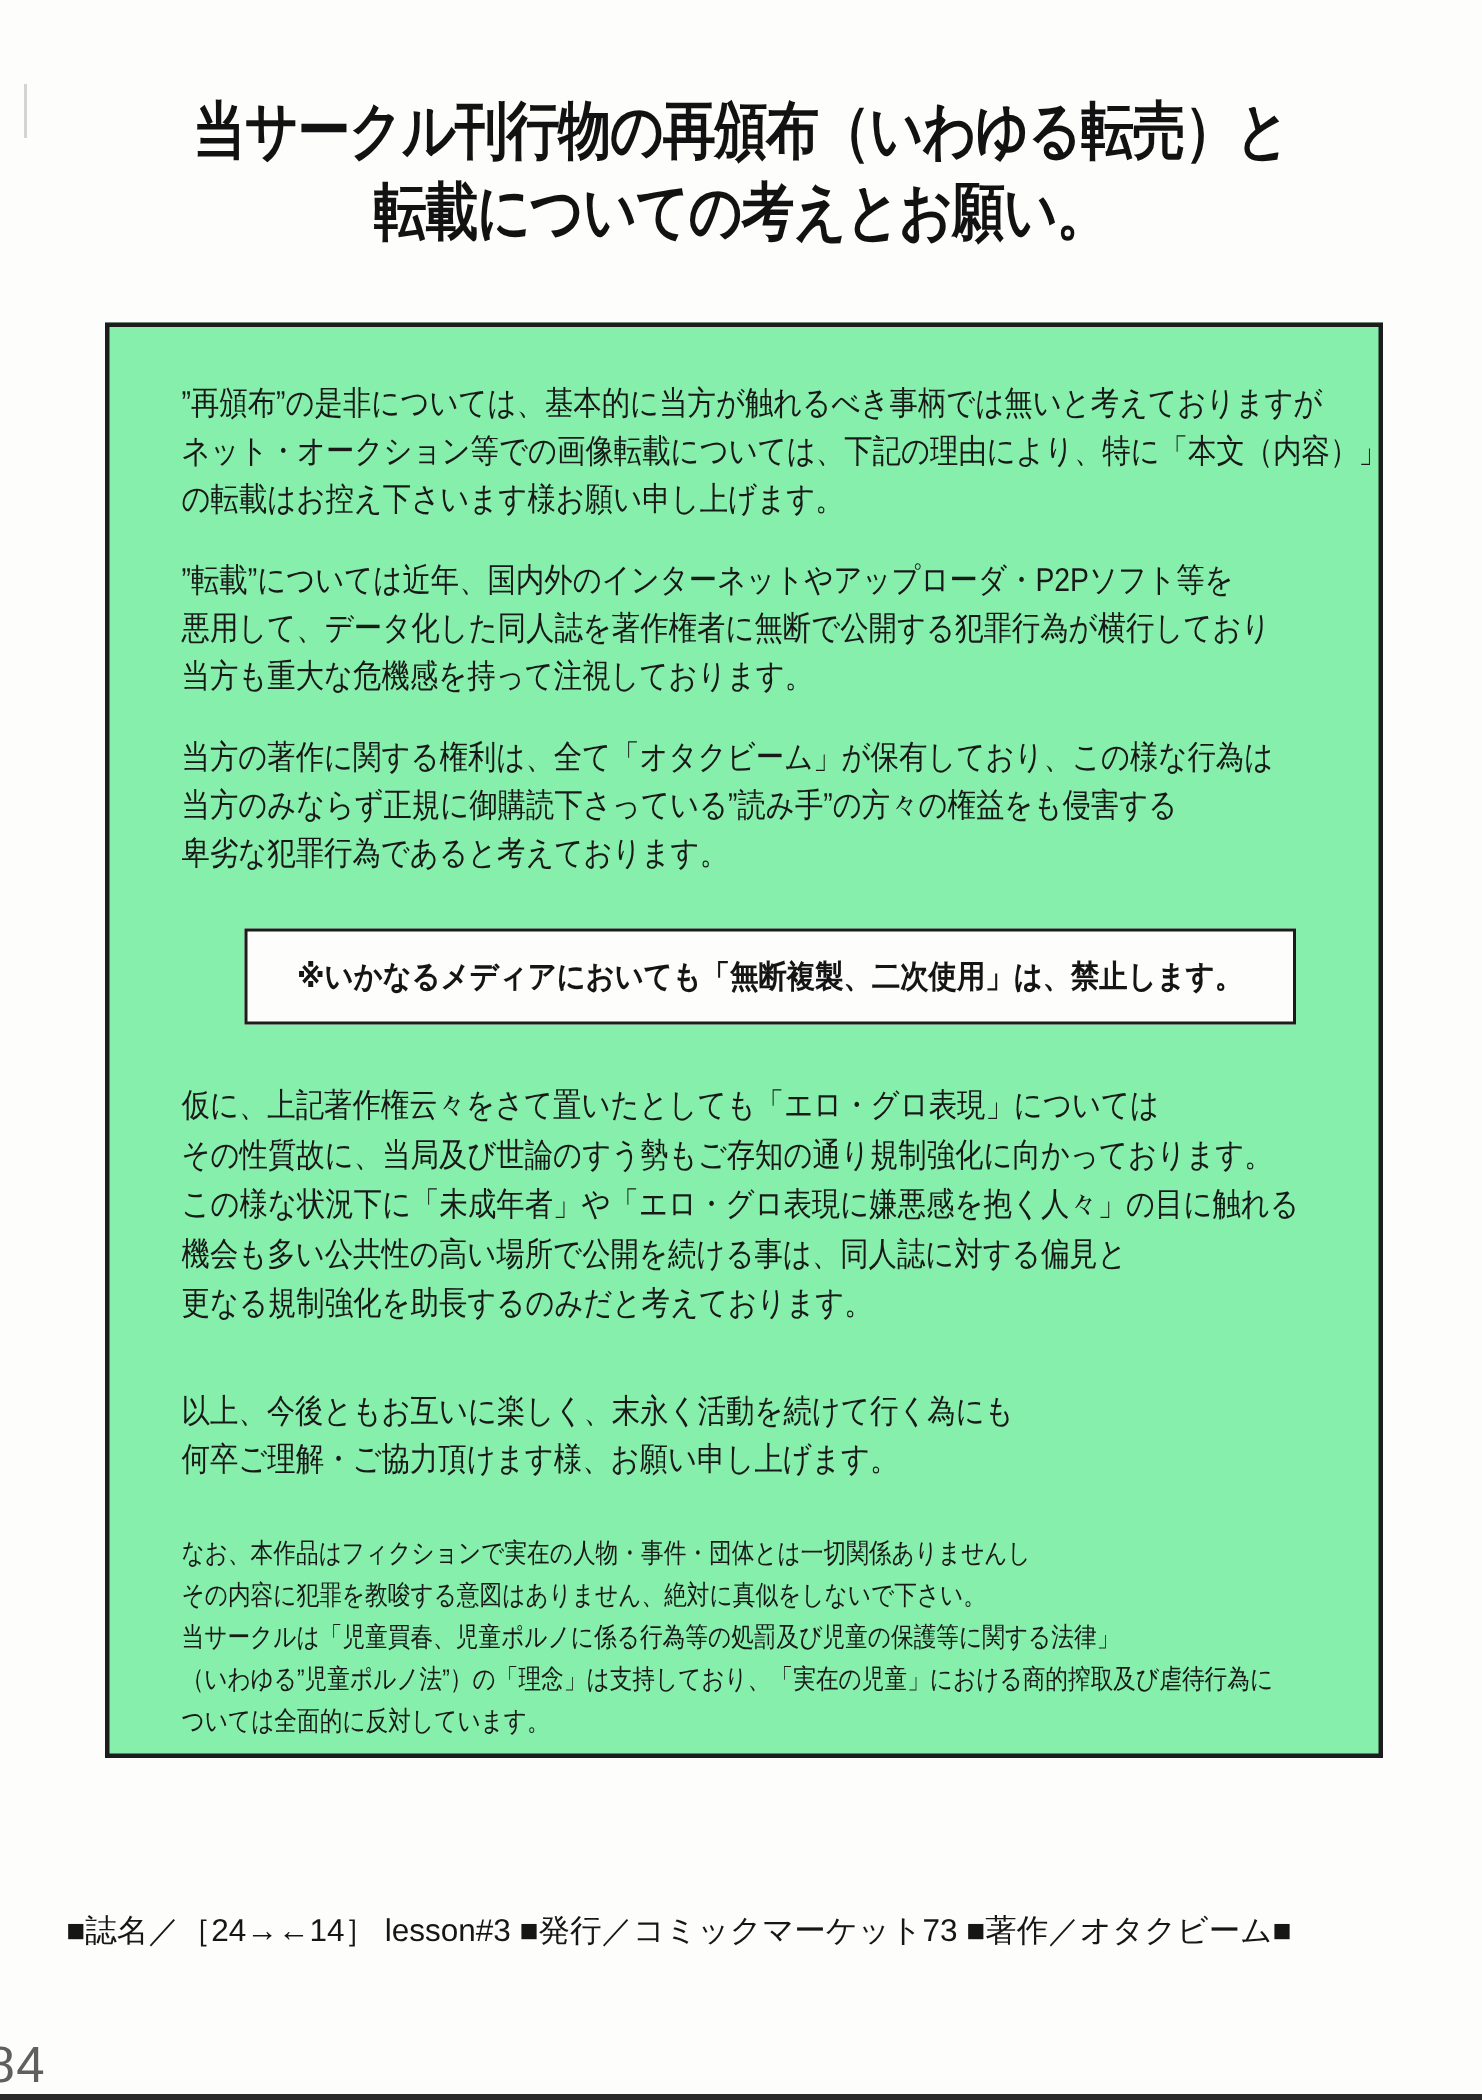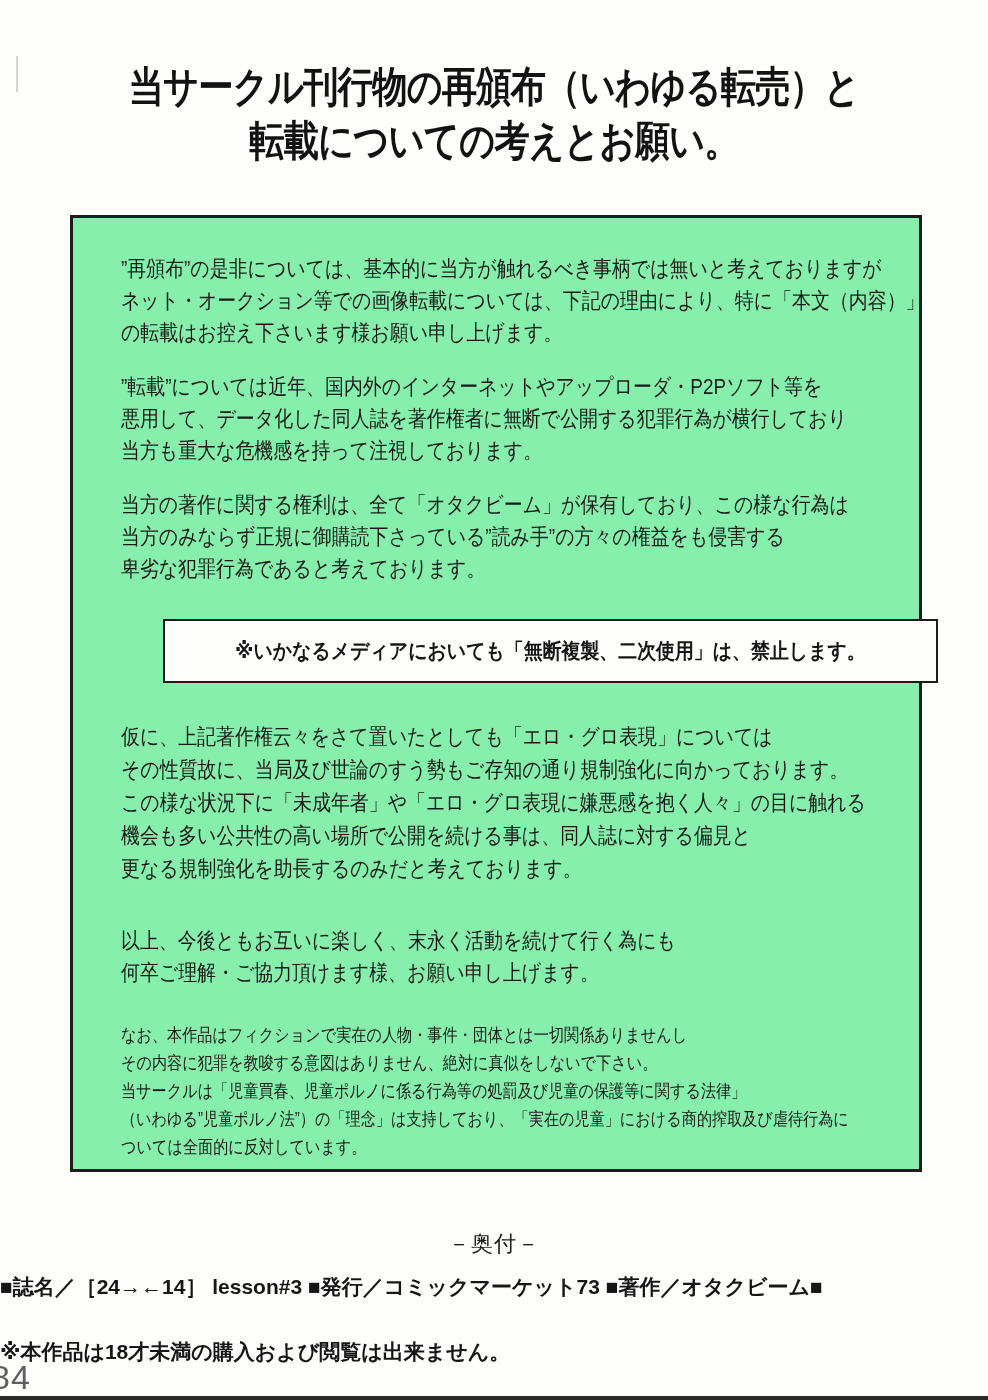--- a/index.html
+++ b/index.html
@@ -33,39 +33,39 @@
     white-space:pre;color:#191919;
     transform:scale(0.86,1);transform-origin:0 0;
   }
   .para.wide5{line-height:33px;}
   .para.small{
     font-size:18px;line-height:28px;
     transform:scale(0.84,1);
   }
   .warning-box{
     position:absolute;left:90px;top:401px;
-    width:775px;height:64px;
+    width:701px;height:64px;
     border:2px solid #1c1c1c;
     box-sizing:border-box;
     display:flex;align-items:center;justify-content:center;
     background:#fdfdfc;
   }
   .warning-text{
     font-size:21px;font-weight:bold;color:#151515;
     white-space:nowrap;
     transform:scale(0.9,1);transform-origin:50% 50%;
   }
   .colophon-heading{
     position:absolute;top:1229px;left:0;width:988px;
     text-align:center;font-size:22px;color:#1c1c1c;
     letter-spacing:1px;
   }
   .colophon-line{
     position:absolute;left:0;width:861px;
-    text-align:left;font-size:21px;font-weight:bold;color:#161616;
+    text-align:right;font-size:21px;font-weight:normal;color:#161616;
     white-space:nowrap;letter-spacing:0;
   }
   .colophon-line.l1{top:1273px;}
   .colophon-line.l2{top:1306px;}
   .colophon-line.l3{top:1338px;}
   .page-number{
     position:absolute;left:-9px;top:1358px;
     font-size:34px;color:#5f5f5f;font-weight:normal;
     letter-spacing:1px;
   }
@@ -116,24 +116,22 @@
 何卒ご理解・ご協力頂けます様、お願い申し上げます。</p>
 
     <p class="para small" style="top:803px">なお、本作品はフィクションで実在の人物・事件・団体とは一切関係ありませんし
 その内容に犯罪を教唆する意図はありません、絶対に真似をしないで下さい。
 当サークルは「児童買春、児童ポルノに係る行為等の処罰及び児童の保護等に関する法律」
 （いわゆる”児童ポルノ法”）の「理念」は支持しており、「実在の児童」における商的搾取及び虐待行為に
 ついては全面的に反対しています。</p>
 
   </div>
 
-  <div class="colophon-heading">－奥付－</div>
 
   <div class="colophon-line l1">■誌名／［24→←14］ lesson#3 ■発行／コミックマーケット73 ■著作／オタクビーム■</div>
 
 
-  <div class="colophon-line l3">※本作品は18才未満の購入および閲覧は出来ません。</div>
 
   <div class="page-number">84</div>
 
   <div class="bottom-edge"></div>
 
 </div>
 
 </body></html>

